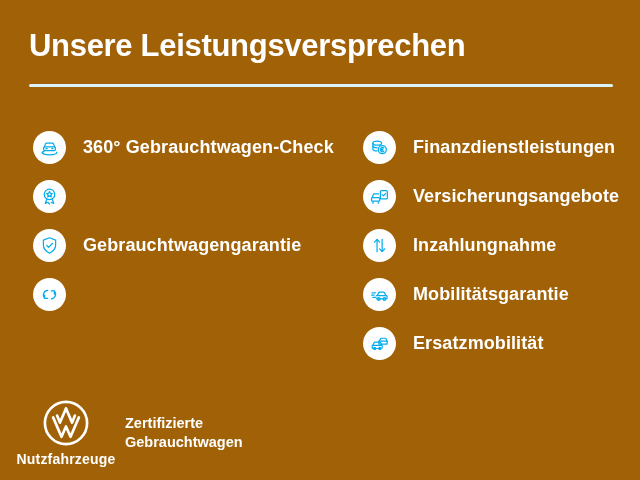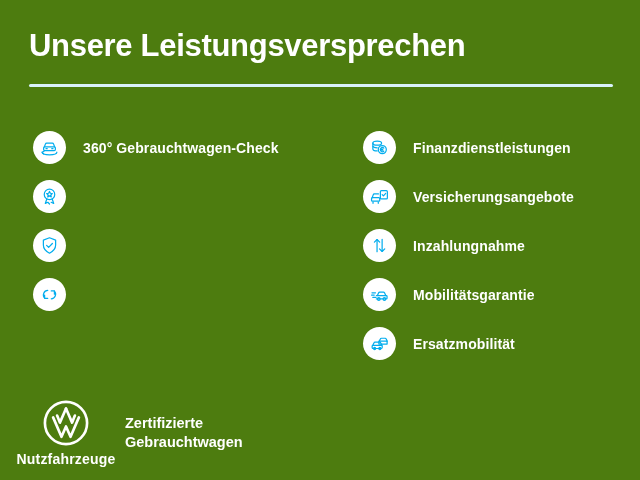--- a/index.html
+++ b/index.html
@@ -12,21 +12,21 @@
     height: 480px;
     overflow: hidden;
     background: #03ADEE;
     font-family: "Liberation Sans", sans-serif;
     -webkit-font-smoothing: antialiased;
   }
   .poster {
     position: relative;
     width: 640px;
     height: 480px;
-    background: #4d7c0f;
+    background: #a16207;
     box-sizing: border-box;
   }
 
   
   .title {
     position: absolute;
     left: 29px;
     top: 30px;
     font-size: 31px;
     font-weight: 700;
@@ -75,21 +75,21 @@
     align-items: center;
     justify-content: center;
   }
   .feature-icon svg {
     width: 21px;
     height: 21px;
     display: block;
   }
   .feature-label {
     margin-left: 17px;
-    font-size: 14px;
+    font-size: 18px;
     font-weight: 700;
     color: #ffffff;
     letter-spacing: 0.1px;
     white-space: nowrap;
   }
 
   
   .brand {
     position: absolute;
     left: 29px;
@@ -163,20 +163,21 @@
         </span>
       </div>
 
       <div class="feature">
         <span class="feature-icon">
           <svg viewBox="0 0 24 24" fill="none" stroke="#03ADEE" stroke-width="1.4" stroke-linecap="round" stroke-linejoin="round">
             <path d="M12 3.2l7 2.6v5.6c0 4.2-2.9 7.3-7 9.4-4.1-2.1-7-5.2-7-9.4V5.8z"></path>
             <path d="M8.7 11.9l2.3 2.3 4.3-4.5"></path>
           </svg>
         </span>
+        <span class="feature-label">Gebrauchtwagengarantie</span>
       </div>
 
 
       <div class="feature">
         <span class="feature-icon">
           <svg viewBox="0 0 24 24" fill="none" stroke="#03ADEE" stroke-width="1.4" stroke-linecap="round" stroke-linejoin="round">
             <path d="M10 7.3A5.2 5.2 0 0 0 6.4 16"></path>
             <path d="M6.4 12.6V16.3H10"></path>
             <path d="M14 16.9a5.2 5.2 0 0 0 3.6-8.7"></path>
             <path d="M17.6 11.6V7.9H14"></path>

